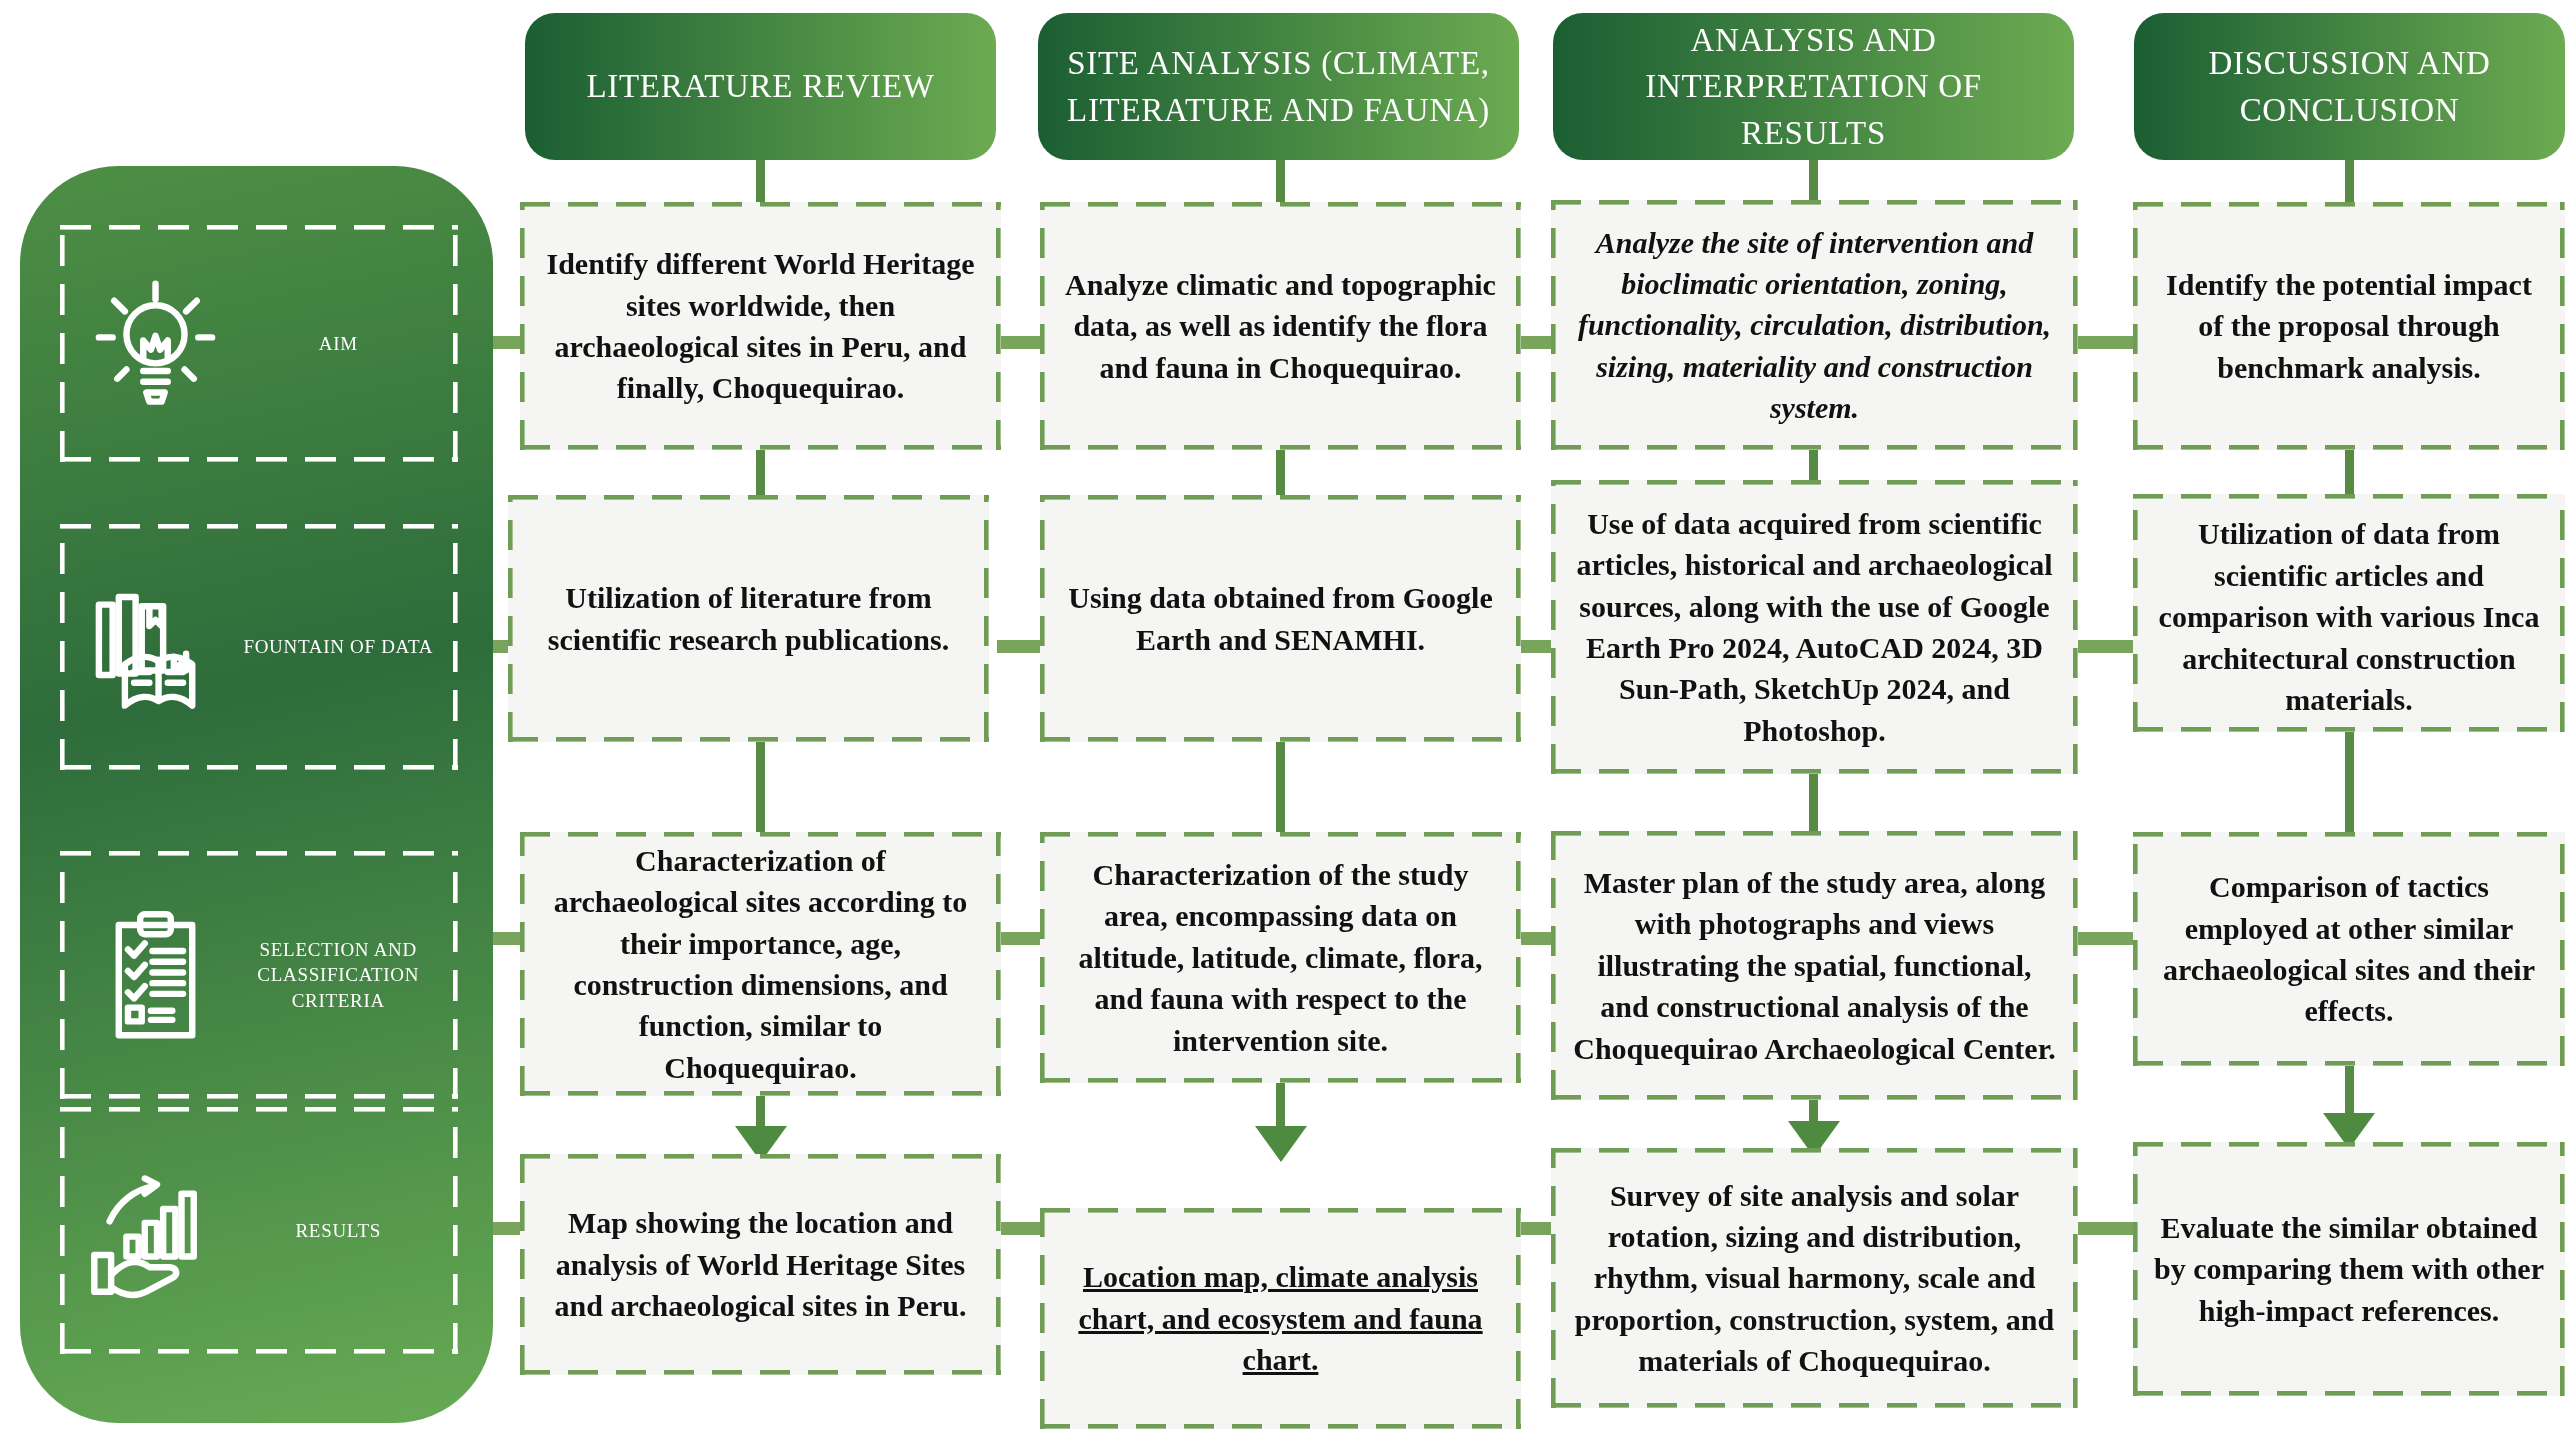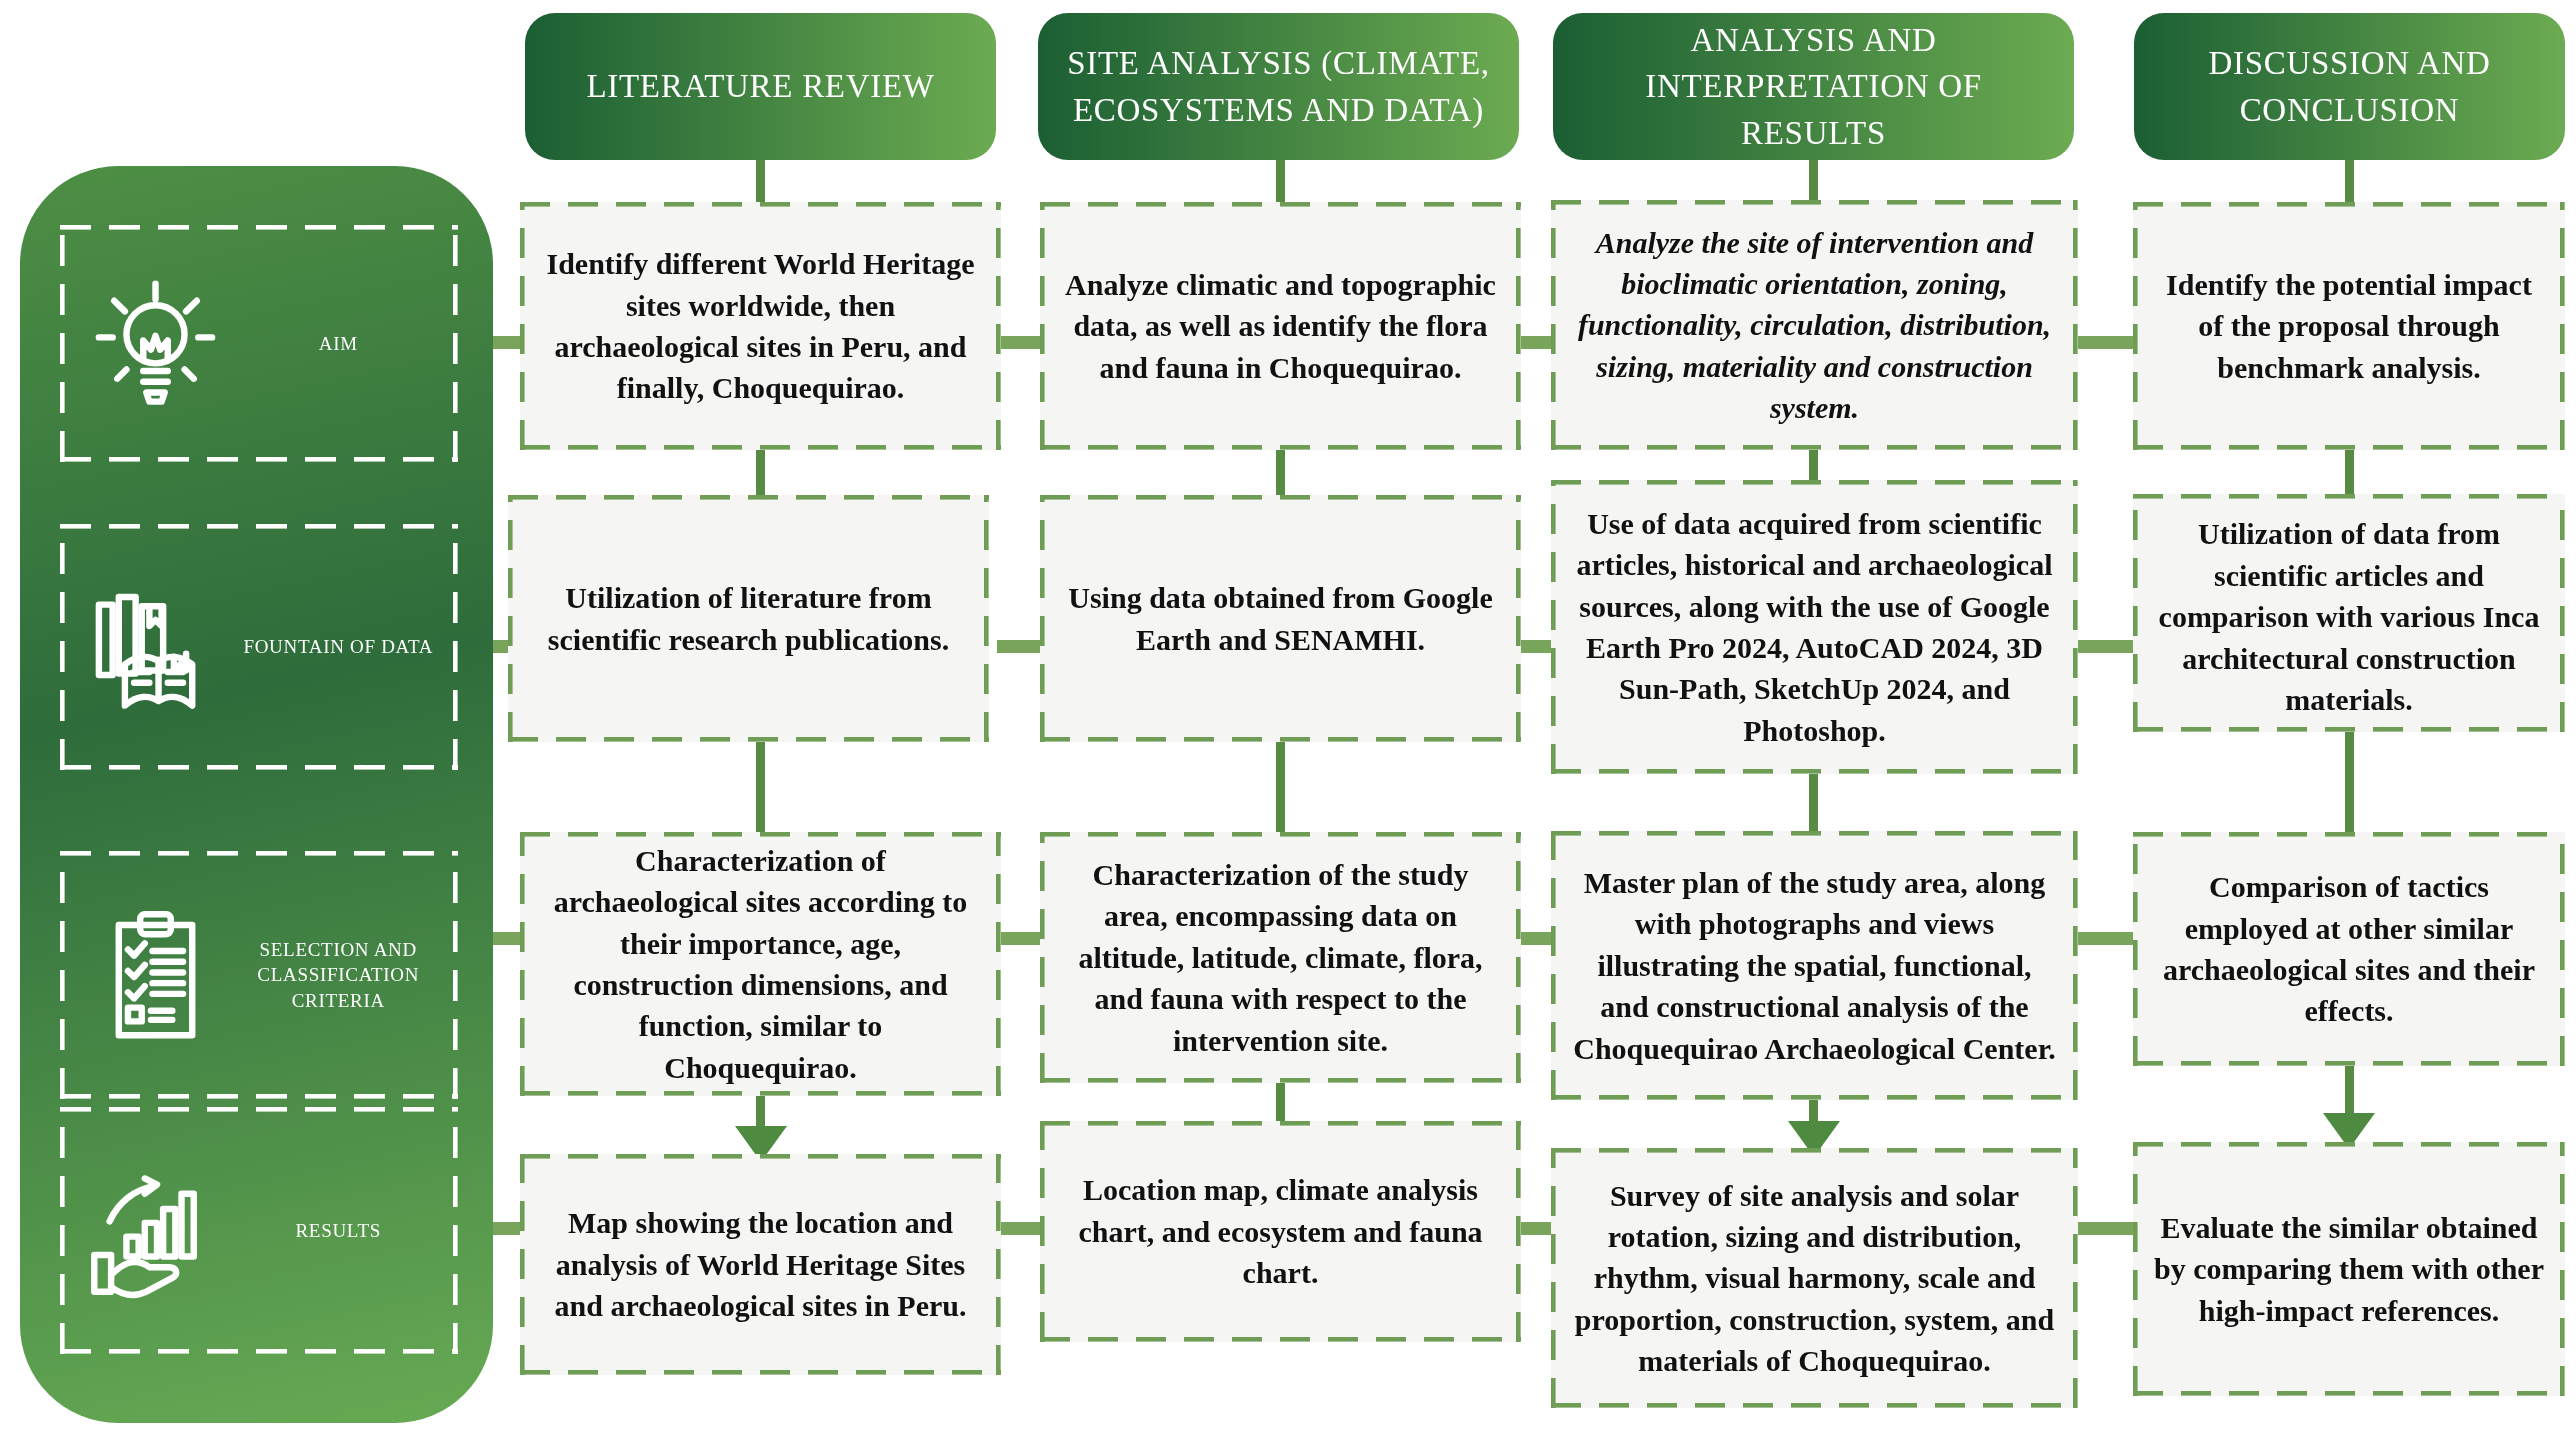--- a/index.html
+++ b/index.html
@@ -154,21 +154,21 @@
           <rect x="10" y="66" width="11" height="24"></rect>
           <path d="M21 79 c9 -9 17 -11 25 -5 h13 c5 0 6 5 2 7 l-17 9 c-8 4 -16 2 -23 -3"></path>
         </svg>
       </div>
       <div class="side-label">RESULTS</div>
     </div>
 
   </div>
 
   <div class="hdr" style="left:525px;width:471px;">LITERATURE REVIEW</div>
-  <div class="hdr" style="left:1038px;width:481px;">SITE ANALYSIS (CLIMATE, ECOSYSTEMS AND DATA)</div>
+  <div class="hdr" style="left:1038px;width:481px;">SITE ANALYSIS (CLIMATE, LITERATURE AND FAUNA)</div>
   <div class="hdr" style="left:1553px;width:521px;">ANALYSIS AND INTERPRETATION OF RESULTS</div>
   <div class="hdr" style="left:2134px;width:431px;">DISCUSSION AND CONCLUSION</div>
 
   <div class="cell dashed dashed-green" style="left:520px;top:202px;width:481px;height:248px;">
     <div>Identify different World Heritage sites worldwide, then archaeological sites in Peru, and finally, Choquequirao.</div>
   </div>
   <div class="cell dashed dashed-green" style="left:1040px;top:202px;width:481px;height:248px;">
     <div>Analyze climatic and topographic data, as well as identify the flora and fauna in Choquequirao.</div>
   </div>
   <div class="cell dashed dashed-green" style="left:1551px;top:200px;width:527px;height:250px;font-style:italic;">
@@ -200,21 +200,21 @@
   <div class="cell dashed dashed-green" style="left:1551px;top:831px;width:527px;height:269px;">
     <div>Master plan of the study area, along with photographs and views illustrating the spatial, functional, and constructional analysis of the Choquequirao Archaeological Center.</div>
   </div>
   <div class="cell dashed dashed-green" style="left:2133px;top:832px;width:432px;height:234px;">
     <div>Comparison of tactics employed at other similar archaeological sites and their effects.</div>
   </div>
 
   <div class="cell dashed dashed-green" style="left:520px;top:1154px;width:481px;height:221px;">
     <div>Map showing the location and analysis of World Heritage Sites and archaeological sites in Peru.</div>
   </div>
-  <div class="cell dashed dashed-green" style="left:1040px;top:1121px;width:481px;height:221px;">
+  <div class="cell dashed dashed-green" style="left:1040px;top:1208px;width:481px;height:221px;text-decoration:underline;">
     <div>Location map, climate analysis chart, and ecosystem and fauna chart.</div>
   </div>
   <div class="cell dashed dashed-green" style="left:1551px;top:1148px;width:527px;height:260px;align-items:center;">
     <div>Survey of site analysis and solar rotation, sizing and distribution, rhythm, visual harmony, scale and proportion, construction, system, and materials of Choquequirao.</div>
   </div>
   <div class="cell dashed dashed-green" style="left:2133px;top:1142px;width:432px;height:254px;">
     <div>Evaluate the similar obtained by comparing them with other high-impact references.</div>
   </div>
 
 </div>

